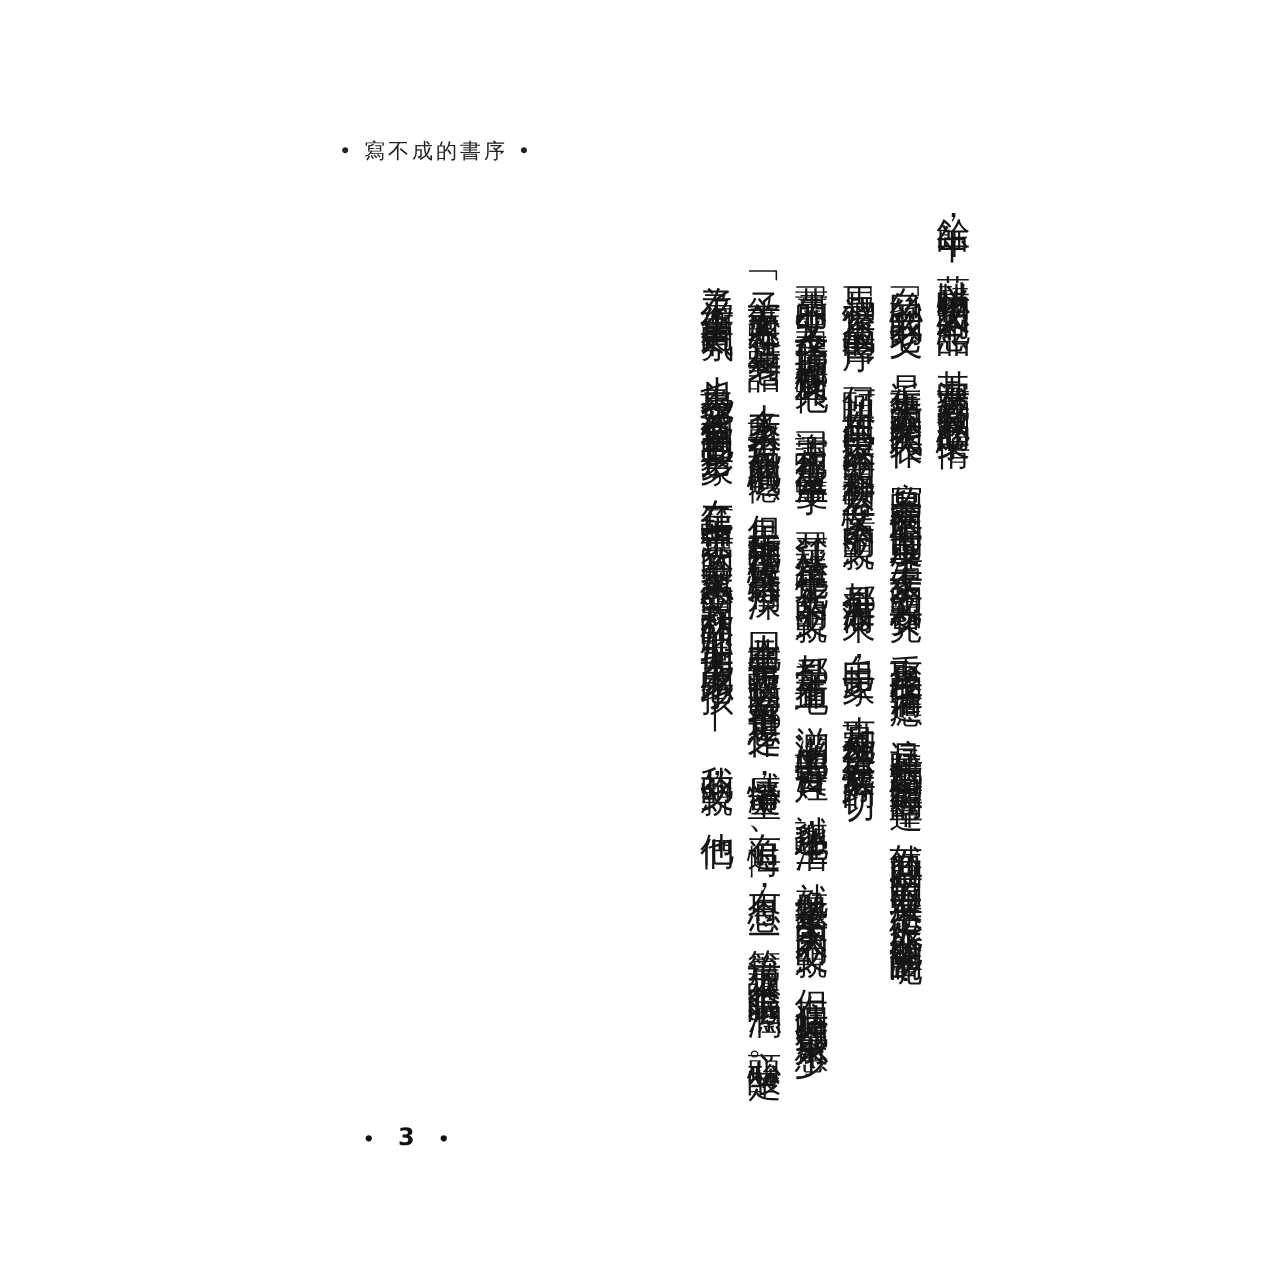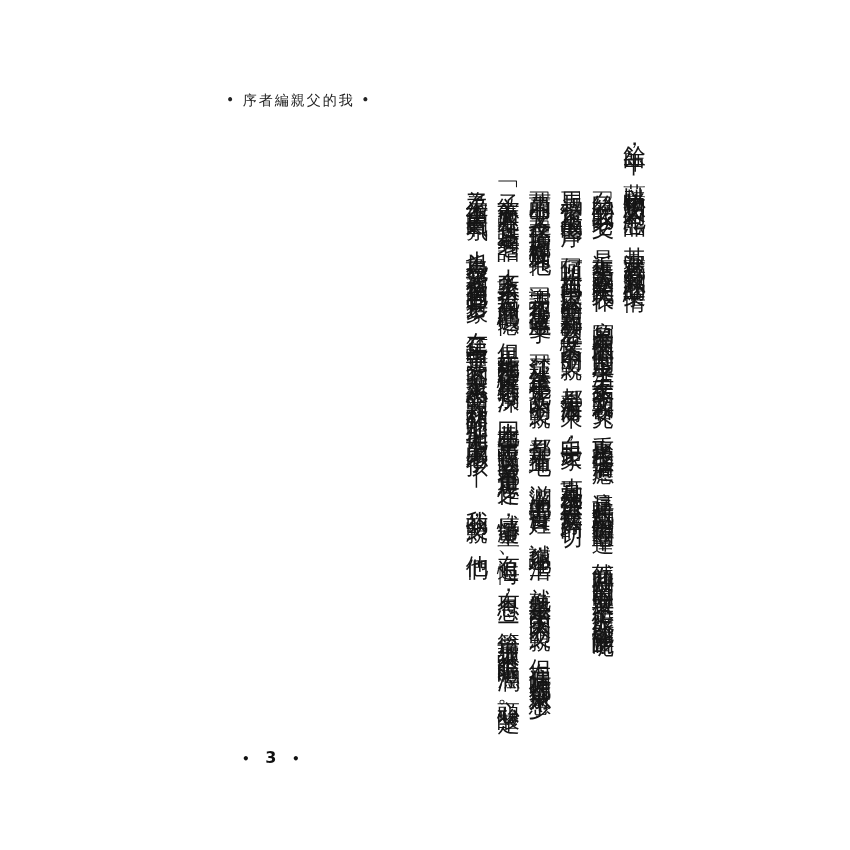--- a/index.html
+++ b/index.html
@@ -62,21 +62,21 @@
     font-size: 12px;
     margin: 0 10px;
     vertical-align: middle;
   }
 </style>
 </head>
 <body>
 
 <div class="page">
 
-  <div class="running-head">• 序者編親父的我 •</div>
+  <div class="running-head">• 寫不成的書序 •</div>
 
   <div class="body-text">
     <p class="para">餘年中，藉以睹物思人的紀念品，其中深藏着刻骨銘心的父子情。</p>
     <p class="para indent">白絲的「我的老父」，是近年來親人團聚的代表作。寫的是在兩個不同制度下生活了三十多年的父親和女兒，重聚後的生活適應，這是時代悲劇中難得的幸運。然而其間付出的血淚又怎是一般人所能體會的呢？</p>
     <p class="para indent">馬叔禮「寫不成的書序」，何頣川「在風雨中撐巨傘的父親」和楊藍君「父女情」中的父親，都是渡海而來，白手起家，克勤克儉卻供給兒女最好的一切。</p>
     <p class="para indent">蕭蕭的「父王」及李瑞騰「檳榔樹及其他」、謝霜天「那隻微溫雙手」、楚江秋「黃色梔子花」文中的父親，都是守着土地、滋潤土地的善良百姓，誠懇地生活，就像數千年來中國人的父親，但在這個時代卻愈來愈少了。</p>
     <p class="para indent">「子欲養而親不在」雖是句老話，大多數人子也沒有如此的遺憾，但是生離死別後確實懷念特別深。因此書中第一輯收選的文章都是追思之作，感情凝重，有追悔、有思念，一篇篇讀下來不禁眼眶濕潤，心頭酸楚。</p>
     <p class="para indent">為了平衡全書的氣氛，也為表現父親這個角色的其它形象，在第二輯中選了荻宜的「愈來愈小的父親」和林頣的「那個七十四歲的老小孩——我的父親」，他們</p>
   </div>
 

